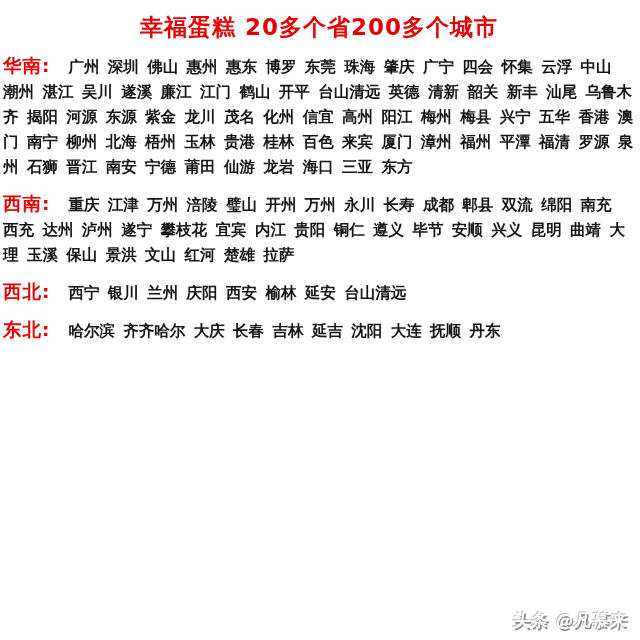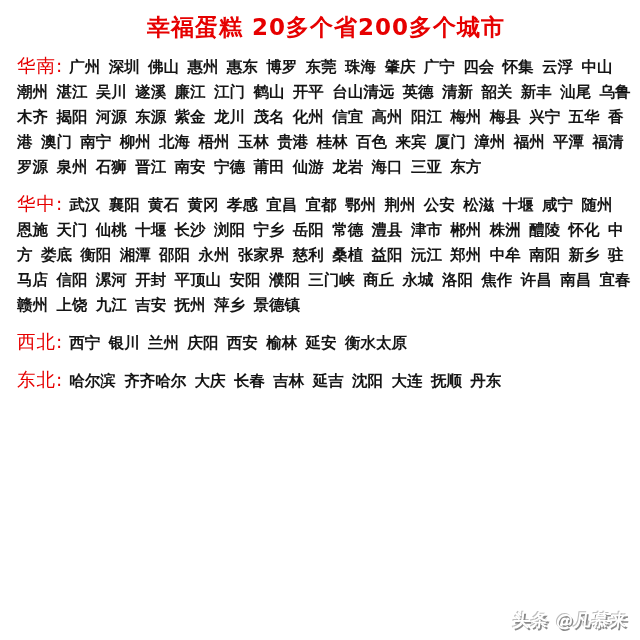--- a/index.html
+++ b/index.html
@@ -8,44 +8,44 @@
     background: #ffffff;
   }
   .page {
     position: relative;
     width: 640px;
     height: 640px;
     background: #ffffff;
     overflow: hidden;
     font-family: "DejaVu Sans", "Liberation Sans", sans-serif;
     box-sizing: border-box;
-    padding: 8px 5px 0 17px;
+    padding: 8px 5px 0 3px;
   }
   .title {
     margin: 4px 0 10px 0;
     text-align: center;
     font-size: 23px;
     font-weight: 900;
     color: #e60000;
     letter-spacing: 1px;
   }
   .section {
     margin: 0 0 11px 0;
     font-size: 15.5px;
     font-weight: 700;
     color: #151515;
     line-height: 25px;
     word-spacing: 3px;
     text-align: left;
   }
   .section .label {
     color: #e60000;
-    font-weight: 400;
+    font-weight: 700;
     font-size: 18.5px;
-    margin-right: 6px;
+    margin-right: 18px;
     letter-spacing: 1px;
   }
   .watermark {
     position: absolute;
     right: 12px;
     bottom: 8px;
     font-size: 17px;
     font-weight: 900;
     color: #ffffff;
     text-shadow: 2px 2px 0 #8a8a8a, -1px -1px 0 #bdbdbd;
@@ -57,24 +57,24 @@
 <body>
 
 <div class="page">
   <h1 class="title">幸福蛋糕 20多个省200多个城市</h1>
 
   <div>
     <p class="section">
       <span class="label">华南:</span><span>广州 深圳 佛山 惠州 惠东 博罗 东莞 珠海 肇庆 广宁 四会 怀集 云浮 中山 潮州 湛江 吴川 遂溪 廉江 江门 鹤山 开平 台山清远 英德 清新 韶关 新丰 汕尾 乌鲁木齐 揭阳 河源 东源 紫金 龙川 茂名 化州 信宜 高州 阳江 梅州 梅县 兴宁 五华 香港 澳门 南宁 柳州 北海 梧州 玉林 贵港 桂林 百色 来宾 厦门 漳州 福州 平潭 福清 罗源 泉州 石狮 晋江 南安 宁德 莆田 仙游 龙岩 海口 三亚 东方</span>
     </p>
     <p class="section">
-      <span class="label">华中:</span><span>武汉 襄阳 黄石 黄冈 孝感 宜昌 宜都 鄂州 荆州 公安 松滋 十堰 咸宁 随州 恩施 天门 仙桃 十堰 长沙 浏阳 宁乡 岳阳 常德 澧县 津市 郴州 株洲 醴陵 怀化 中方 娄底 衡阳 湘潭 邵阳 永州 张家界 慈利 桑植 益阳 沅江 郑州 中牟 南阳 新乡 驻马店 信阳 漯河 开封 平顶山 安阳 濮阳 三门峡 商丘 永城 洛阳 焦作 许昌 南昌 宜春 赣州 上饶 九江 吉安 抚州 萍乡 景德镇</span>
+      <span class="label">西南:</span><span>重庆 江津 万州 涪陵 璧山 开州 万州 永川 长寿 成都 郫县 双流 绵阳 南充 西充 达州 泸州 遂宁 攀枝花 宜宾 内江 贵阳 铜仁 遵义 毕节 安顺 兴义 昆明 曲靖 大理 玉溪 保山 景洪 文山 红河 楚雄 拉萨</span>
     </p>
     <p class="section">
-      <span class="label">西北:</span><span>西宁 银川 兰州 庆阳 西安 榆林 延安 衡水太原</span>
+      <span class="label">西北:</span><span>西宁 银川 兰州 庆阳 西安 榆林 延安 台山清远</span>
     </p>
     <p class="section">
       <span class="label">东北:</span><span>哈尔滨 齐齐哈尔 大庆 长春 吉林 延吉 沈阳 大连 抚顺 丹东</span>
     </p>
   </div>
 
   <div class="watermark">头条 @凡慕来</div>
 </div>
 
 </body></html>

